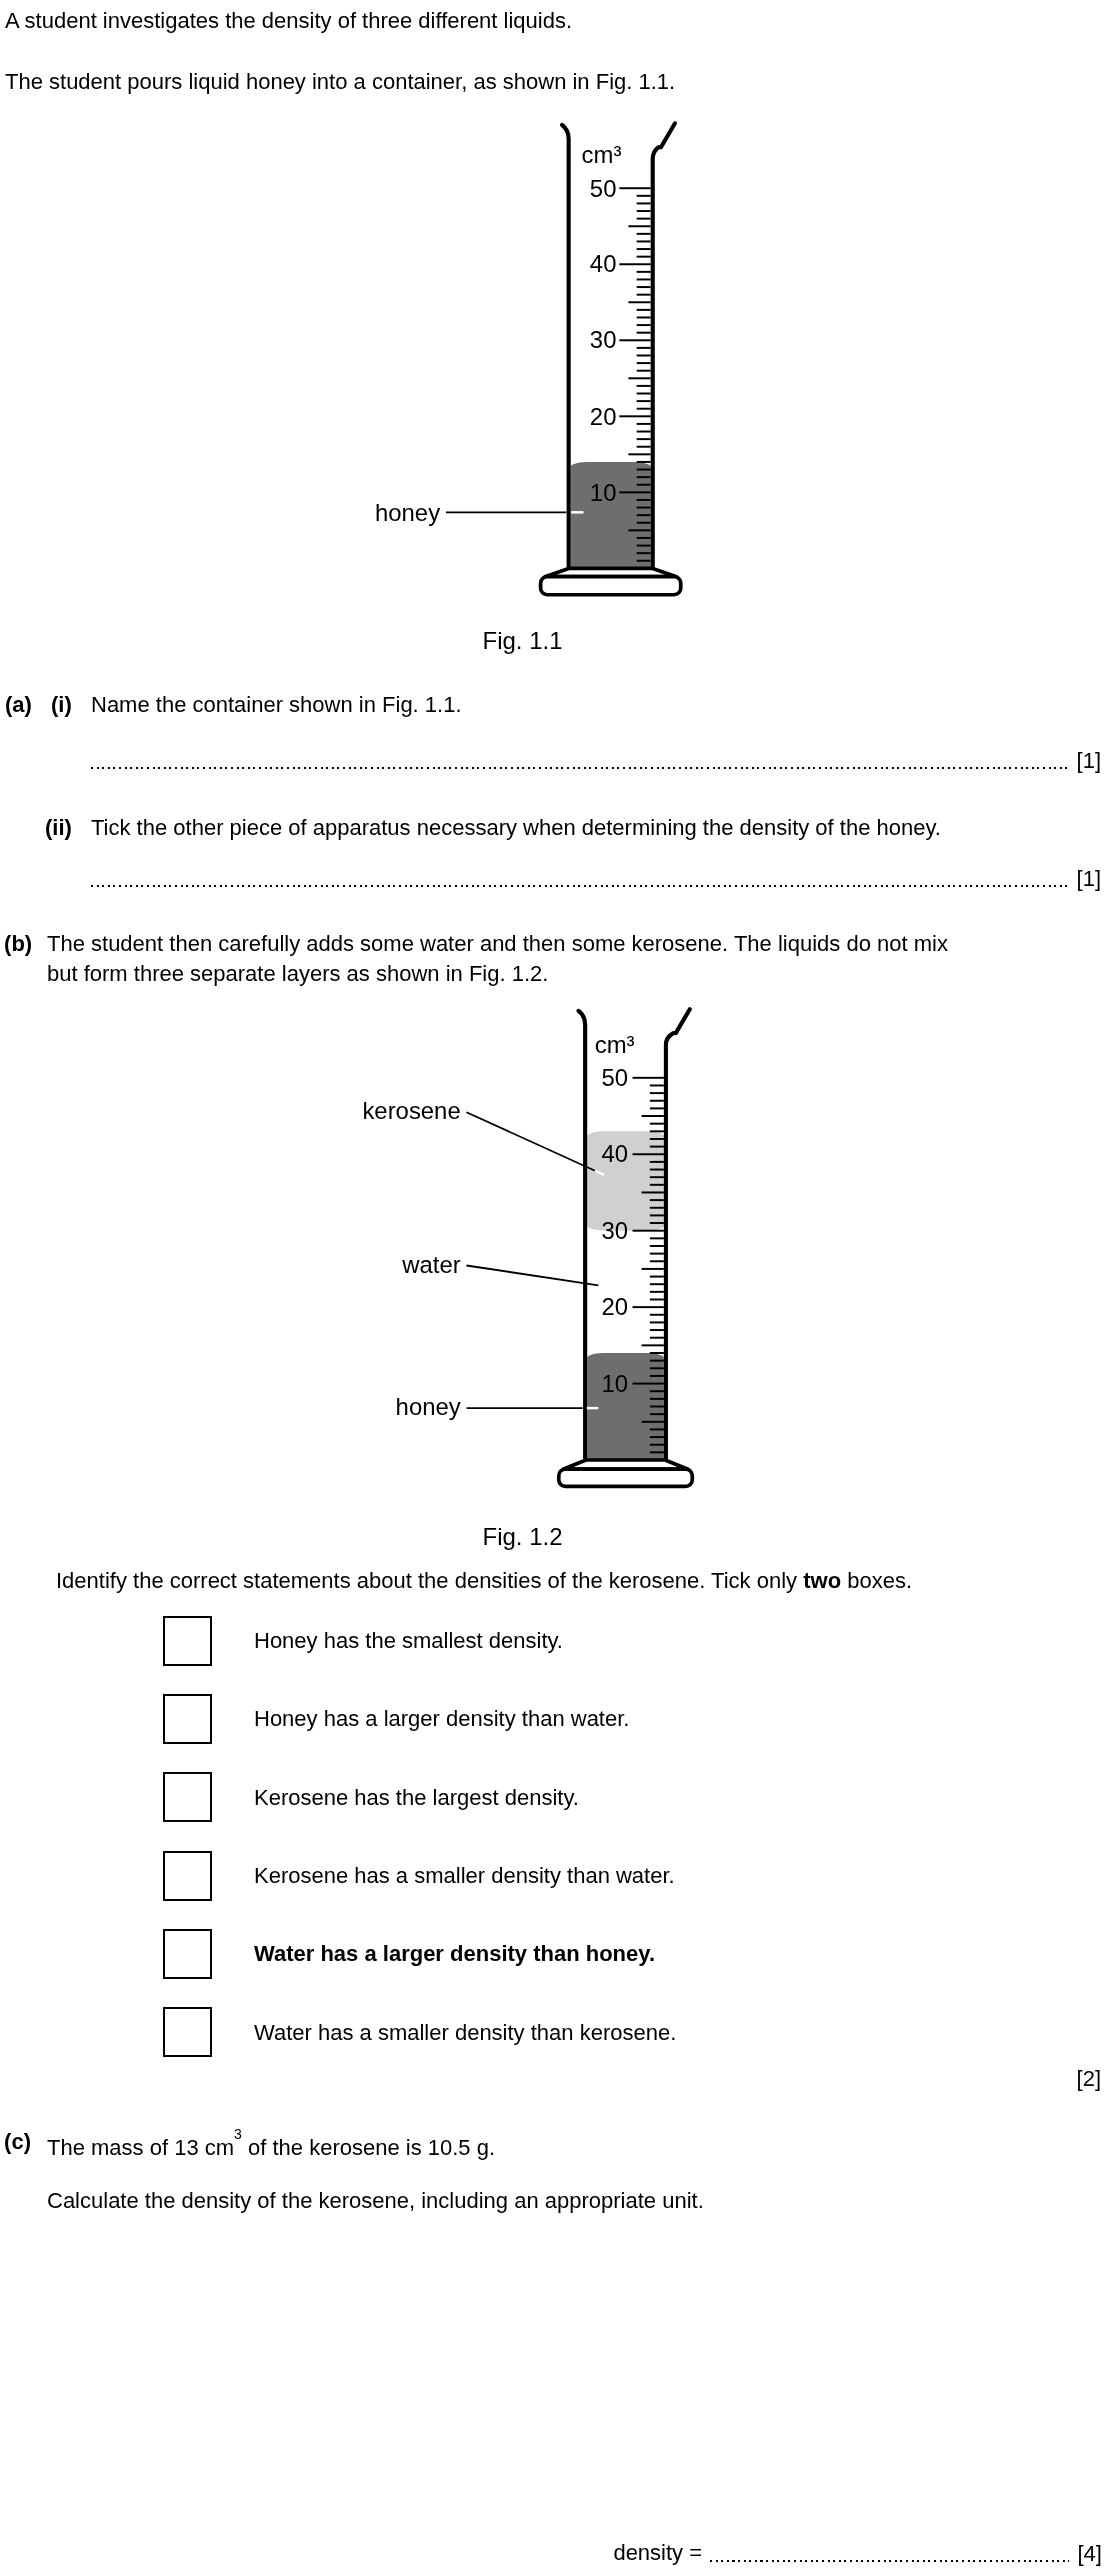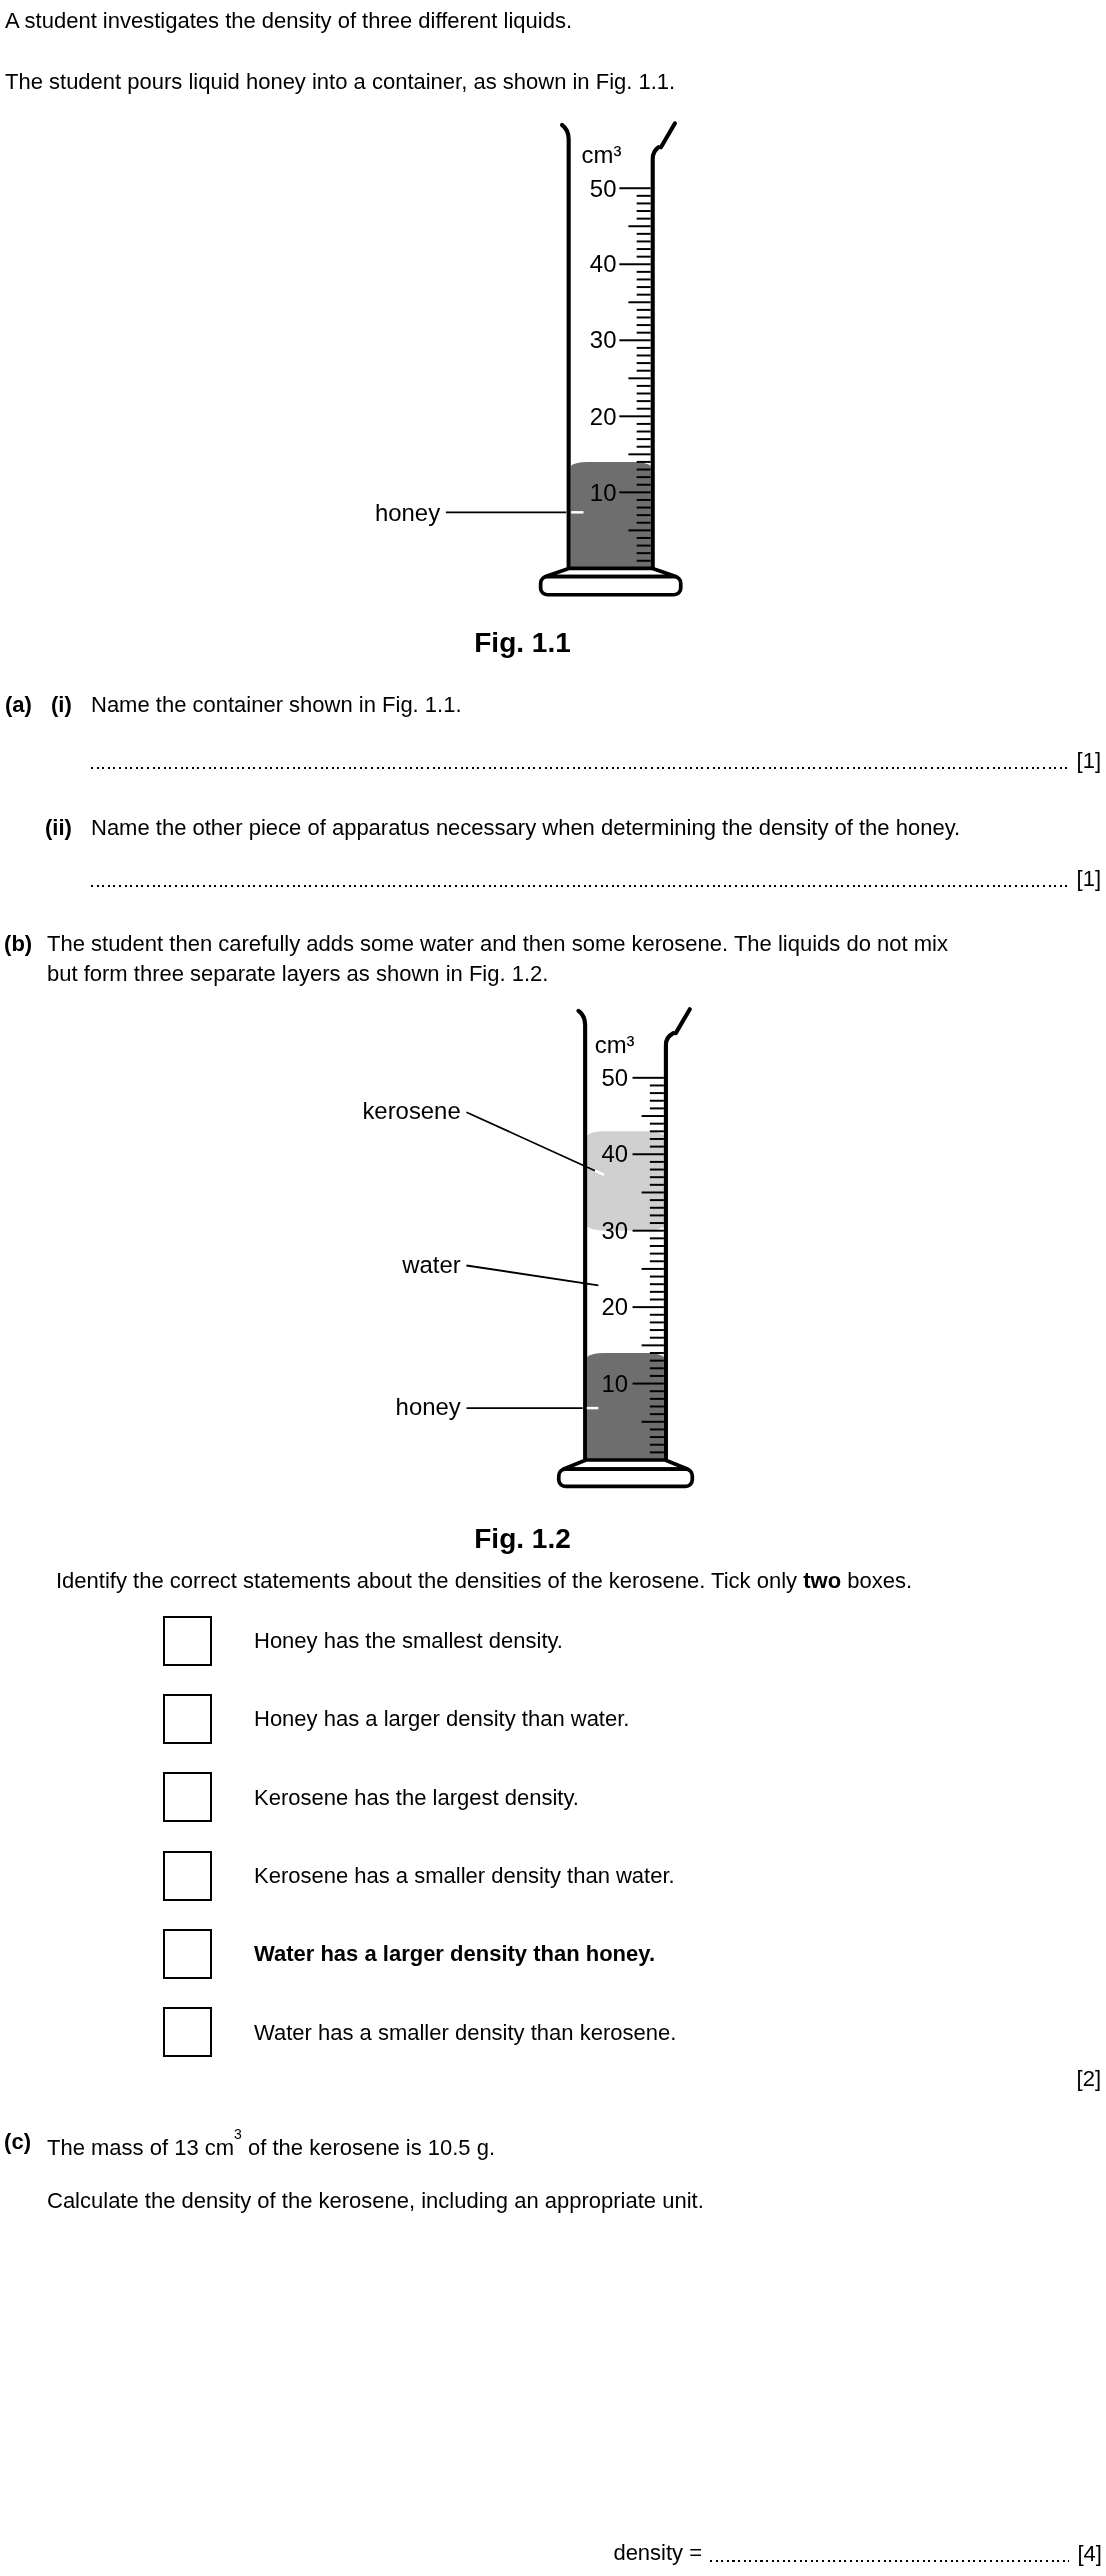--- a/index.html
+++ b/index.html
@@ -4,21 +4,21 @@
 <style>
   html,body{margin:0;padding:0;background:#fff;}
   #page{
     position:relative; width:1106px; height:2576px; background:#ffffff;
     font-family:"Liberation Sans","DejaVu Sans",sans-serif;
     color:#000; overflow:hidden;
   }
   .abs{position:absolute;}
   .body-text{font-size:22px; line-height:28px; white-space:nowrap;}
   .bold{font-weight:bold;}
-  .fig-caption{font-size:28px; font-weight:bold; text-align:center; width:181px;}
+  .fig-caption{font-size:24px; font-weight:normal; text-align:center; width:181px;}
   .answer-line{display:flex; align-items:flex-end;}
   .dotleader{
     flex:1; height:2.5px; margin-bottom:5px;
     background-image:repeating-linear-gradient(90deg,#000 0 2.1px,transparent 2.1px 5.6px);
   }
   .dotfixed{
     width:359px; height:2.5px; margin-bottom:5px;
     background-image:repeating-linear-gradient(90deg,#000 0 2.1px,transparent 2.1px 5.6px);
   }
   .mark{font-size:22px; padding-left:8.2px; white-space:nowrap;}
@@ -119,21 +119,21 @@
   <span class="abs body-text bold" style="left:5px; top:691px;">(a)</span>
   <span class="abs body-text bold" style="left:51px; top:691px;">(i)</span>
   <span class="abs body-text" style="left:91px; top:691px;">Name the container shown in Fig. 1.1.</span>
 
   <div class="abs answer-line" style="left:91px; right:5px; top:744px; height:30px;">
     <div class="dotleader"></div>
     <span class="mark">[1]</span>
   </div>
 
   <span class="abs body-text bold" style="left:45px; top:814px;">(ii)</span>
-  <span class="abs body-text" style="left:91px; top:814px;">Name the other piece of apparatus necessary when determining the density of the honey.</span>
+  <span class="abs body-text" style="left:91px; top:814px;">Tick the other piece of apparatus necessary when determining the density of the honey.</span>
 
   <div class="abs answer-line" style="left:91px; right:5px; top:862px; height:30px;">
     <div class="dotleader"></div>
     <span class="mark">[1]</span>
   </div>
 
   <span class="abs body-text bold" style="left:4.1px; top:930px;">(b)</span>
   <span class="abs body-text" style="left:47px; top:930px;">The student then carefully adds some water and then some kerosene. The liquids do not mix</span>
   <span class="abs body-text" style="left:47px; top:960px;">but form three separate layers as shown in Fig. 1.2.</span>
 

